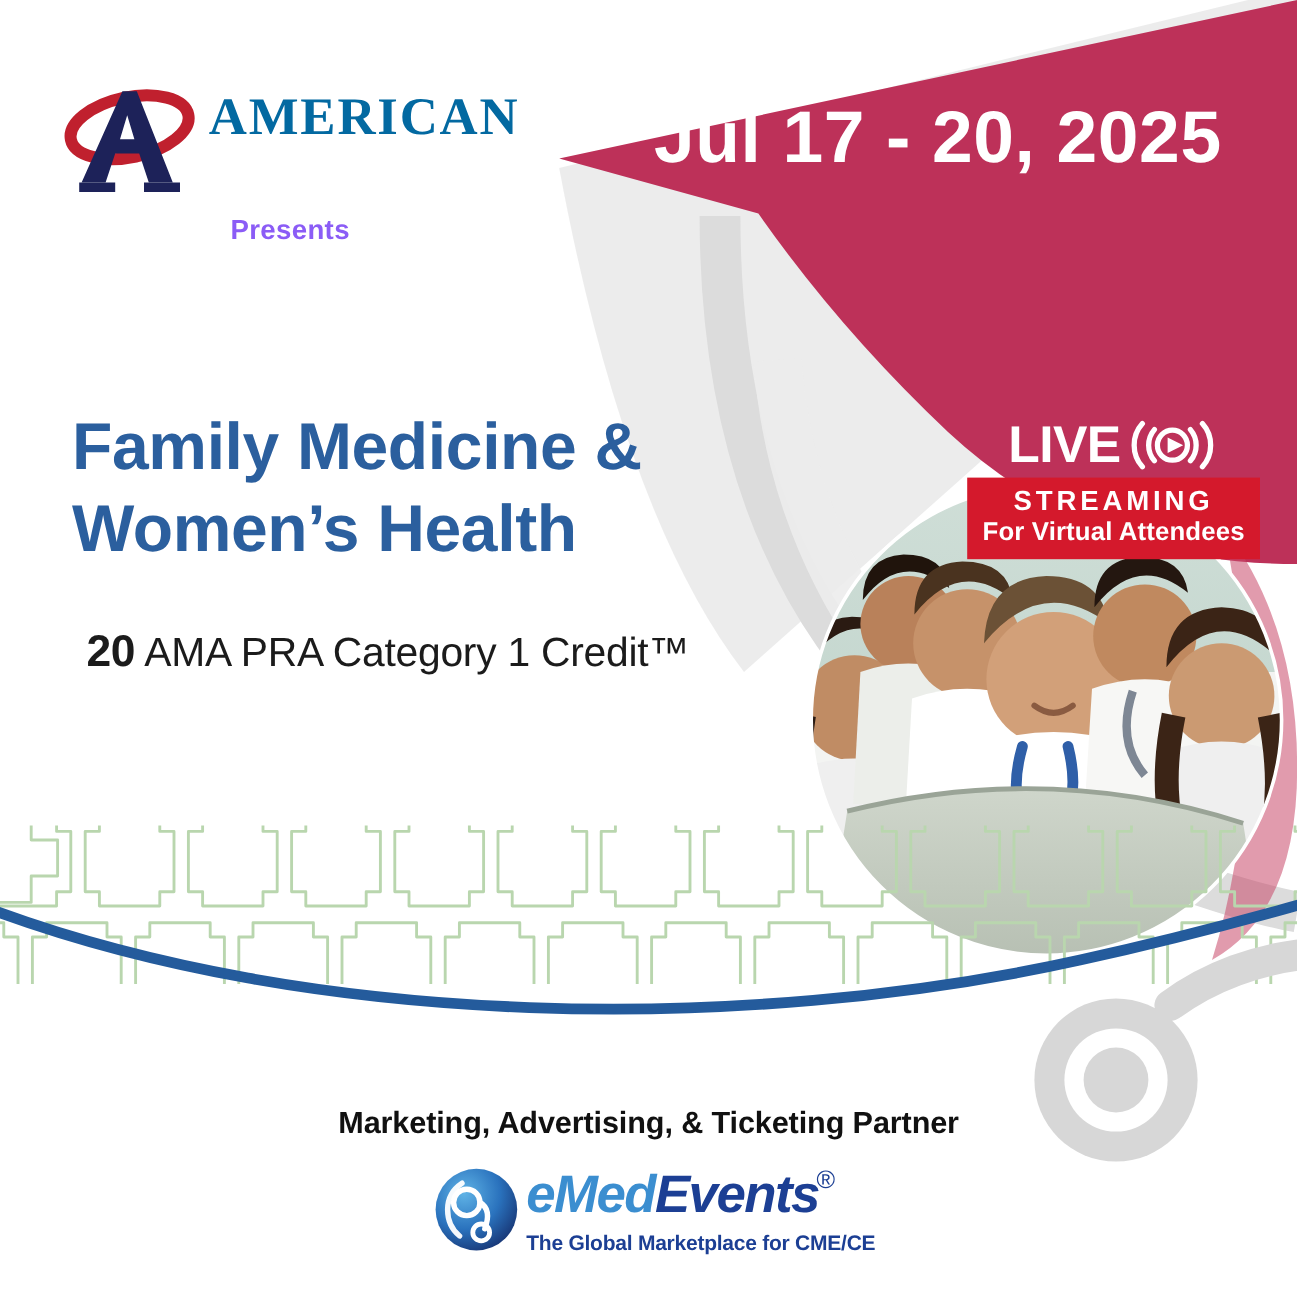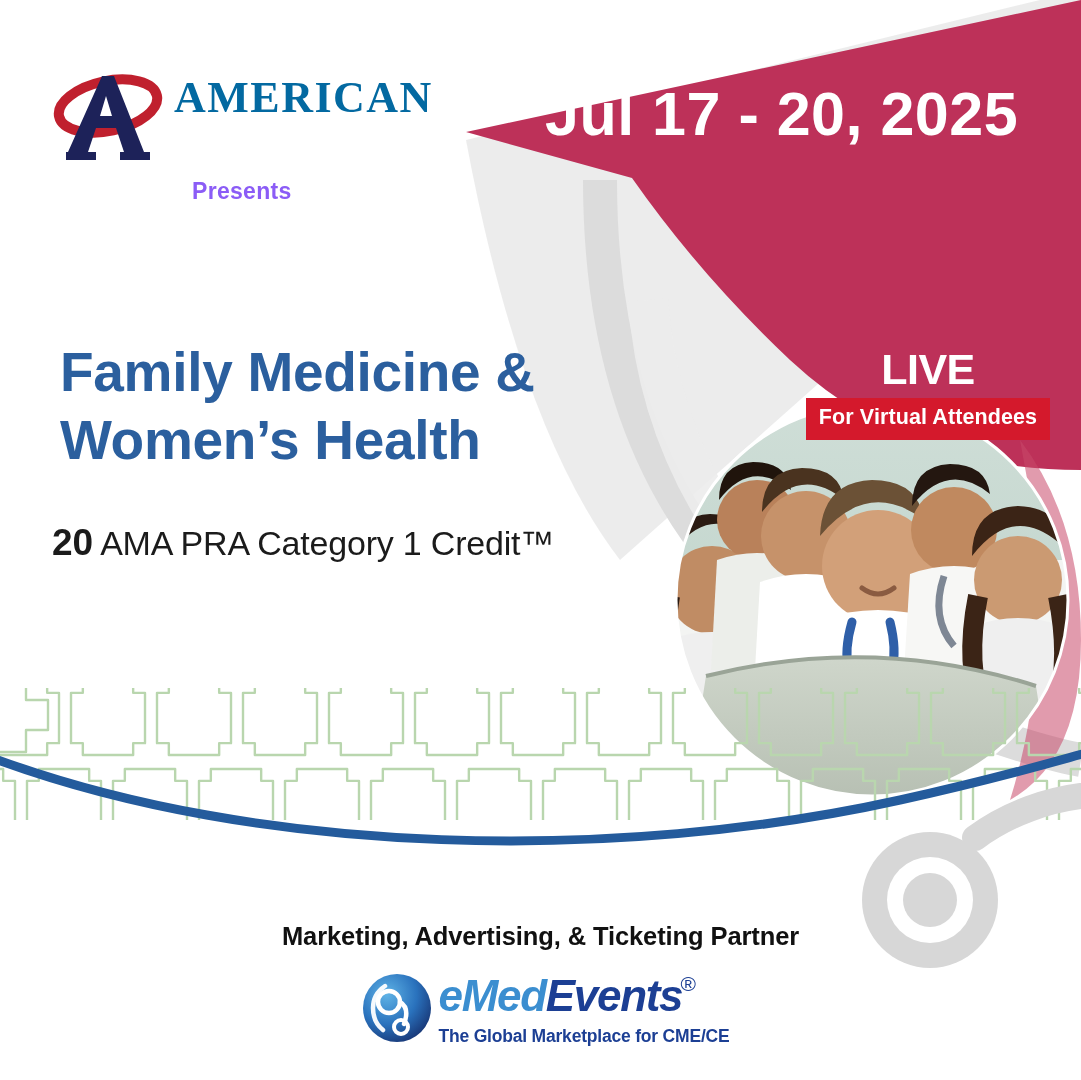--- a/index.html
+++ b/index.html
@@ -35,21 +35,21 @@
     font-size:61px;font-weight:bold;color:#ffffff;letter-spacing:0.5px;
     line-height:1.05;white-space:nowrap;
   }
   #location-text{
     position:absolute;left:545px;top:182px;width:505px;text-align:right;
     font-size:43px;font-weight:bold;color:#ffffff;line-height:1.28;
   }
 
   
   #live-block{position:absolute;left:806px;top:348px;width:244px;}
-  #live-row{display:flex;align-items:center;justify-content:center;gap:4px;height:46px;flex-direction:column;}
+  #live-row{display:flex;align-items:center;justify-content:center;gap:4px;height:46px;}
   #live-word{
     font-size:43px;font-weight:bold;color:#fff;letter-spacing:-0.5px;line-height:1;
   }
   #broadcast-icon{width:78px;height:44px;display:block;}
   #streaming-badge{
     margin-top:4px;background:#d4192c;padding:6px 8px 9px;text-align:center;
   }
   #streaming-word{
     font-size:23px;font-weight:bold;color:#fff;letter-spacing:3.2px;line-height:1.15;
   }
@@ -58,21 +58,21 @@
     margin-top:1px;
   }
 
   
   #main-title{
     position:absolute;left:60px;top:338px;width:600px;
     font-size:55px;font-weight:bold;color:#2b5f9e;line-height:1.24;
     letter-spacing:-0.3px;
   }
   #credit-line{
-    position:absolute;left:52px;top:522px;width:640px;
+    position:absolute;left:72px;top:522px;width:640px;
     font-size:34px;color:#1b1b1b;letter-spacing:-0.2px;white-space:nowrap;
   }
   #credit-line .credit-num{font-weight:bold;font-size:37px;}
 
   
   #partner-line{
     position:absolute;left:0;top:922px;width:1081px;text-align:center;
     font-size:25.5px;font-weight:bold;color:#111;letter-spacing:-0.1px;
   }
   #emed-logo{
@@ -283,20 +283,21 @@
           <path d="M24,9 A20,20 0 0,0 24,35"></path>
           <path d="M14,4 A27,27 0 0,0 14,40"></path>
           <path d="M54,9 A20,20 0 0,1 54,35"></path>
           <path d="M64,4 A27,27 0 0,1 64,40"></path>
         </g>
         <circle cx="39" cy="22" r="12.5" fill="none" stroke="#ffffff" stroke-width="4.4"></circle>
         <path d="M35,15.5 L48,22 L35,28.5 Z" fill="#ffffff"></path>
       </svg>
     </div>
     <div id="streaming-badge">
+      <div id="streaming-word">STREAMING</div>
       <div id="virtual-word">For Virtual Attendees</div>
     </div>
   </div>
 
   <div id="main-title">
     <div>Family Medicine &amp;</div>
     <div>Women’s Health</div>
   </div>
 
   <div id="credit-line">

